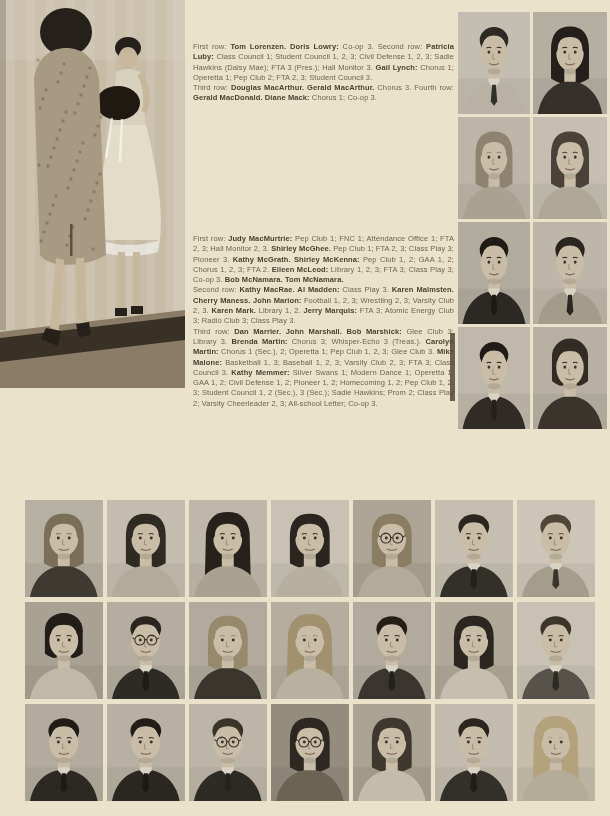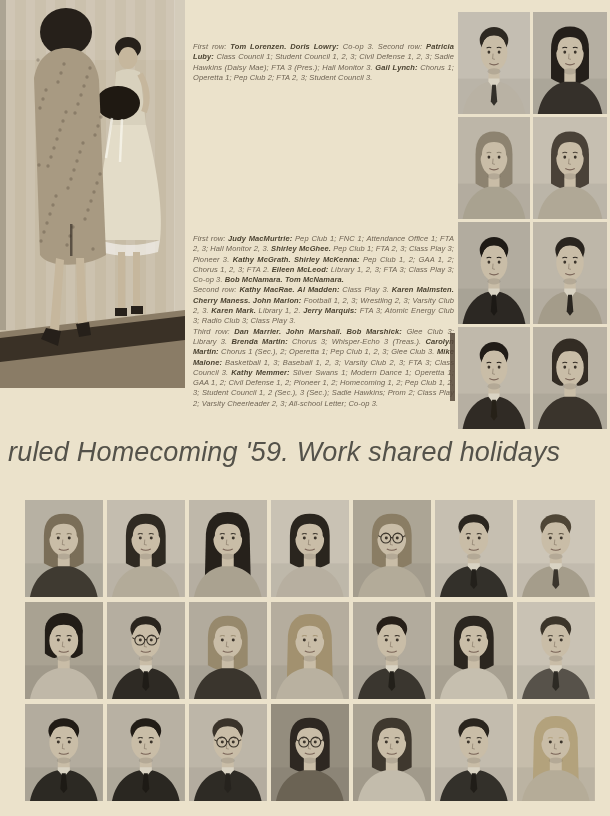--- a/index.html
+++ b/index.html
@@ -1,21 +1,21 @@
 <!DOCTYPE html>
 <html><head>
 <meta charset="utf-8">
 <style>
   html,body{margin:0;padding:0;background:#8a8378;}
   .page{
     position:relative;width:610px;height:816px;overflow:hidden;
     font-family:"Liberation Sans",sans-serif;
     background:#ebe2cb;
   }
-  .abs{position:absolute;font-style:italic;}
+  .abs{position:absolute;}
   .candid{left:0;top:0;width:185px;height:388px;overflow:hidden;}
   .candid svg{display:block;width:100%;height:100%;}
   .roster{
     left:193px;width:261px;
     font-size:7.5px;line-height:10.3px;letter-spacing:0.1px;
     color:#6e6353;text-align:justify;
   }
   .roster p{margin:0;}
   .roster .b{font-weight:700;color:#4a4231;}
   .roster .r{font-weight:400;}
@@ -123,20 +123,21 @@
         <rect x="70" y="224" width="2.5" height="32" fill="rgba(40,33,26,0.6)"></rect>
         <path d="M56,258 L50,328 L59,331 L64,260 Z" fill="#c6b79d"></path>
         <path d="M76,258 L78,324 L87,322 L84,258 Z" fill="#c6b79d"></path>
         <path d="M46,328 L61,331 L58,346 L41,339 Z" fill="#26201a"></path>
         <path d="M76,324 L89,322 L91,335 L79,337 Z" fill="#26201a"></path>
       </svg>
     </div>
 
   <div class="abs roster" id="tb1">
       <p><span class="r">First row: </span><span class="b">Tom Lorenzen. Doris Lowry:</span><span class="r"> Co-op 3. Second row: </span><span class="b">Patricia Luby:</span><span class="r"> Class Council 1; Student Council 1, 2, 3; Civil Defense 1, 2, 3; Sadie Hawkins (Daisy Mae); FTA 3 (Pres.); Hall Monitor 3. </span><span class="b">Gail Lynch:</span><span class="r"> Chorus 1; Operetta 1; Pep Club 2; FTA 2, 3; Student Council 3.</span></p>
+      <p><span class="r">Third row: </span><span class="b">Douglas MacArthur. Gerald MacArthur.</span><span class="r"> Chorus 3. Fourth row: </span><span class="b">Gerald MacDonald. Diane Mack:</span><span class="r"> Chorus 1; Co-op 3.</span></p>
     </div>
 
   <div class="abs roster" id="tb2">
       <p><span class="r">First row: </span><span class="b">Judy MacMurtrie:</span><span class="r"> Pep Club 1; FNC 1; Attendance Office 1; FTA 2, 3; Hall Monitor 2, 3. </span><span class="b">Shirley McGhee.</span><span class="r"> Pep Club 1; FTA 2, 3; Class Play 3; Pioneer 3. </span><span class="b">Kathy McGrath. Shirley McKenna:</span><span class="r"> Pep Club 1, 2; GAA 1, 2; Chorus 1, 2, 3; FTA 2. </span><span class="b">Eileen McLeod:</span><span class="r"> Library 1, 2, 3; FTA 3; Class Play 3; Co-op 3. </span><span class="b">Bob McNamara. Tom McNamara.</span></p>
       <p><span class="r">Second row: </span><span class="b">Kathy MacRae. Al Madden:</span><span class="r"> Class Play 3. </span><span class="b">Karen Malmsten. Cherry Maness. John Marion:</span><span class="r"> Football 1, 2, 3; Wrestling 2, 3; Varsity Club 2, 3. </span><span class="b">Karen Mark.</span><span class="r"> Library 1, 2. </span><span class="b">Jerry Marquis:</span><span class="r"> FTA 3; Atomic Energy Club 3; Radio Club 3; Class Play 3.</span></p>
       <p><span class="r">Third row: </span><span class="b">Dan Marrier. John Marshall. Bob Marshick:</span><span class="r"> Glee Club 3; Library 3. </span><span class="b">Brenda Martin:</span><span class="r"> Chorus 3; Whisper-Echo 3 (Treas.). </span><span class="b">Carolyn Martin:</span><span class="r"> Chorus 1 (Sec.), 2; Operetta 1; Pep Club 1, 2, 3; Glee Club 3. </span><span class="b">Mike Malone:</span><span class="r"> Basketball 1, 3; Baseball 1, 2, 3; Varsity Club 2, 3; FTA 3; Class Council 3. </span><span class="b">Kathy Memmer:</span><span class="r"> Silver Swans 1; Modern Dance 1; Operetta 1; GAA 1, 2; Civil Defense 1, 2; Pioneer 1, 2; Homecoming 1, 2; Pep Club 1, 2, 3; Student Council 1, 2 (Sec.), 3 (Sec.); Sadie Hawkins; Prom 2; Class Play 2; Varsity Cheerleader 2, 3; All-school Letter; Co-op 3.</span></p>
     </div>
 
   <div class="abs grid" id="rightGrid">
       <div class="portrait" title="man, short dark hair, light tweed jacket, dark tie" style="background: rgb(196, 190, 178);">
@@ -279,21 +280,20 @@
           <path d="M22,36 Q22,14 39,14 Q56,14 56,36 L52,32 Q51,23 39,23 Q27,23 26,32 Z" fill="#332c24"></path>
           <circle cx="33.5" cy="38.5" r="1.5" fill="#3b342b"></circle>
           <circle cx="44.5" cy="38.5" r="1.5" fill="#3b342b"></circle>
           <path d="M31,34.5 Q33.5,33.3 36,34.3 M42,34.3 Q44.5,33.3 47,34.5" stroke="#332c24" stroke-width="1" fill="none"></path>
           <path d="M38,40 L37.5,45 L40,45.5" stroke="rgba(90,75,60,0.5)" stroke-width="0.8" fill="none"></path>
           <path d="M34,49.5 Q39,52 44,49.5" stroke="rgba(95,70,60,0.75)" stroke-width="1.1" fill="none"></path>
         </svg>
       </div>
     </div>
 
-  <div class="abs headline" style="color: rgb(84, 82, 74);">ruled Homecoming '59. Work shared holidays</div>
 
   <div class="abs grid" id="bottomGrid">
       <div class="portrait" title="woman, light short bob with bangs, dark sweater" style="background: rgb(183, 177, 163);">
         <svg viewBox="0 0 78 98" preserveAspectRatio="none" xmlns="http://www.w3.org/2000/svg">
           <rect x="0" y="0" width="78" height="98" fill="#b7b1a3"></rect>
           <rect x="0" y="64" width="78" height="34" fill="rgba(0,0,0,0.05)"></rect>
           <path d="M19,64 L19,36 Q19,14 39,14 Q59,14 59,36 L59,64 Q49,70 39,70 Q29,70 19,64 Z" fill="#7a6e58"></path>
           <rect x="33" y="50" width="12" height="18" fill="#c9bda7"></rect>
           <path d="M5,98 C9,77 23,69 33,67 L45,67 C55,69 69,77 73,98 Z" fill="#3f3a31"></path>
           <ellipse cx="39" cy="39" rx="14.5" ry="17.5" fill="#c9bda7"></ellipse>

